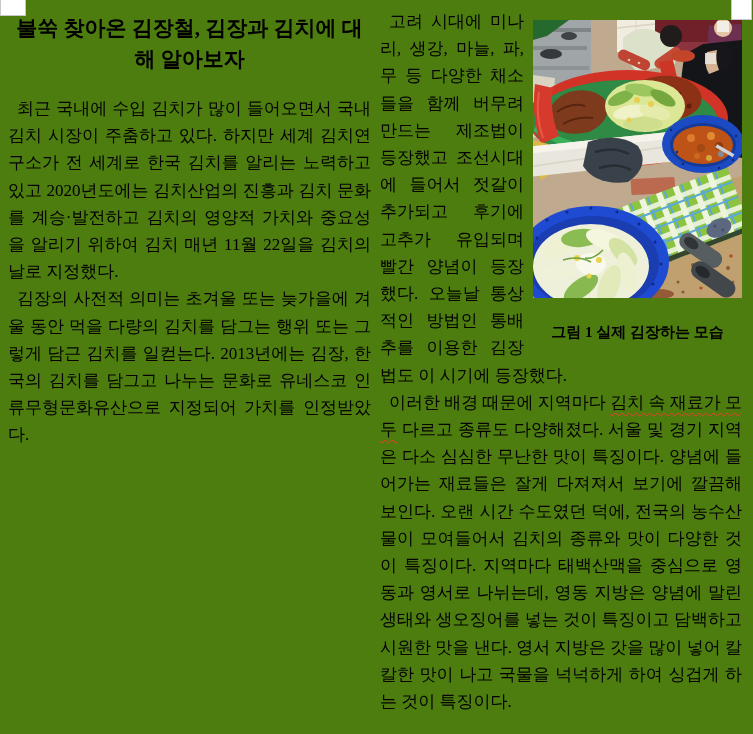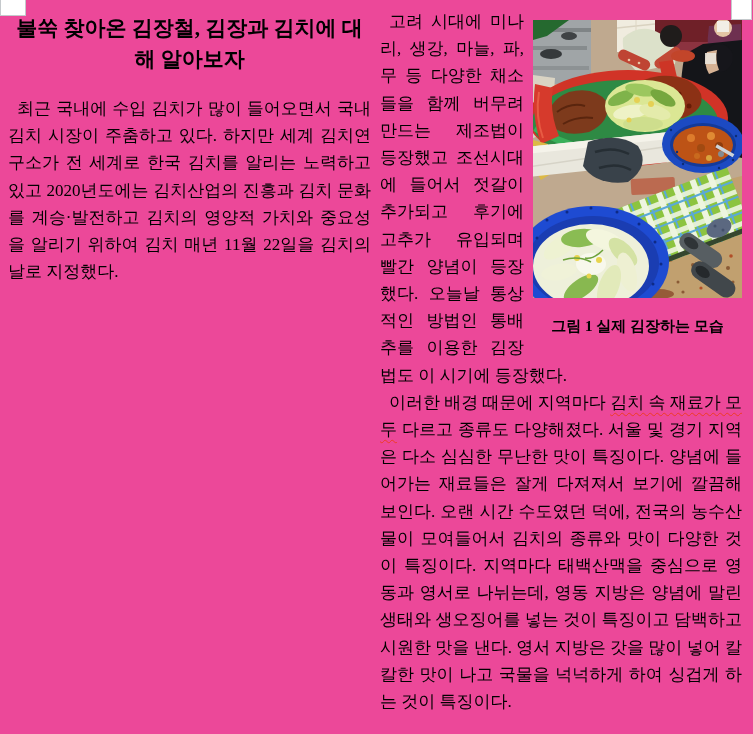--- a/index.html
+++ b/index.html
@@ -1,19 +1,19 @@
 <!DOCTYPE html>
 <html><head>
 <meta charset="utf-8">
 <style>
   html,body{margin:0;padding:0;background:#ffffff;}
   .page{
     position:relative;
     width:753px;height:734px;
-    background:#ec4899;
+    background:#4d7c0f;
     overflow:hidden;
     font-family:"Liberation Serif","DejaVu Serif",serif;
     color:#000;
   }
   .columns{display:flex;gap:9px;padding:8px 11px 0 8px;}
   .col{position:relative;}
   .col-left{width:363px;}
   .col-right{width:362px;}
   .title{
     font-size:21px;font-weight:bold;text-align:center;
@@ -33,41 +33,42 @@
     text-decoration-skip-ink:none;
   }
   .figure{
     float:right;
     width:209px;
     margin:12px 0 7px 9px;
   }
   .figure svg{display:block;}
   .caption{
     font-weight:bold;font-size:15px;text-align:center;
-    margin-top:19px;line-height:18px;
+    margin-top:25px;line-height:18px;
   }
   .corner{
     position:absolute;background:#ffffff;
     border:1px solid #c5c9cc;z-index:5;
   }
   .corner-tl{left:0;top:-6px;width:24px;height:20px;}
   .corner-tr{right:1px;top:-6px;width:19px;height:24px;}
 </style>
 </head>
 <body>
 
 <div class="page">
   <div class="corner corner-tl"></div>
   <div class="corner corner-tr"></div>
 
   <div class="columns">
 
     <div class="col col-left">
       <h1 class="title">불쑥 찾아온 김장철, 김장과 김치에 대해 알아보자</h1>
       <p class="body indent">최근 국내에 수입 김치가 많이 들어오면서 국내 김치 시장이 주춤하고 있다. 하지만 세계 김치연구소가 전 세계로 한국 김치를 알리는 노력하고 있고 2020년도에는 김치산업의 진흥과 김치 문화를 계승·발전하고 김치의 영양적 가치와 중요성을 알리기 위하여 김치 매년 11월 22일을 김치의 날로 지정했다.</p>
+      <p class="body indent">김장의 사전적 의미는 초겨울 또는 늦가을에 겨울 동안 먹을 다량의 김치를 담그는 행위 또는 그렇게 담근 김치를 일컫는다. 2013년에는 김장, 한국의 김치를 담그고 나누는 문화로 유네스코 인류무형문화유산으로 지정되어 가치를 인정받았다.</p>
     </div>
 
     <div class="col col-right">
 
       <figure class="figure">
         <svg width="209" height="278" viewBox="0 0 209 278" xmlns="http://www.w3.org/2000/svg">
 
           <rect width="209" height="278" fill="#bfa98f"></rect>
 
           <g>

